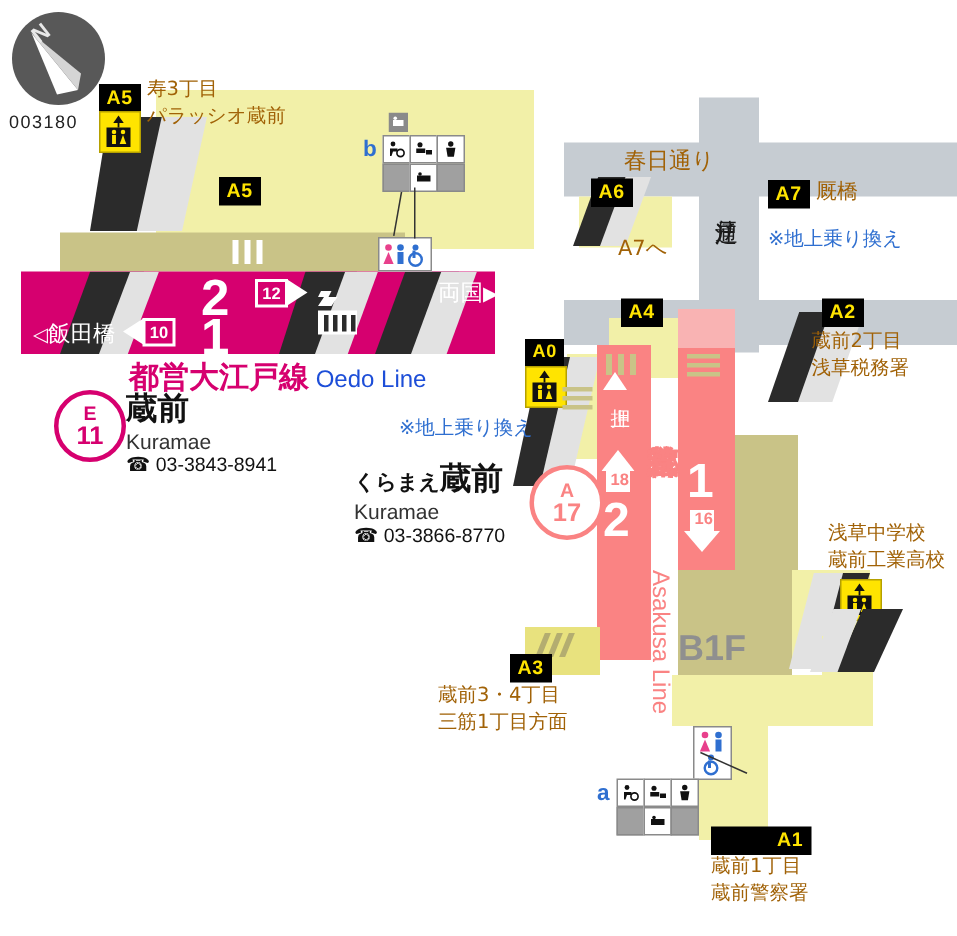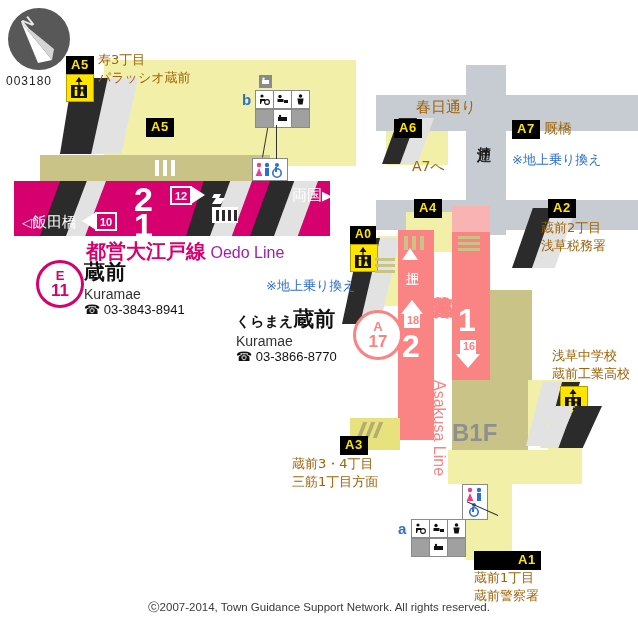--- a/index.html
+++ b/index.html
@@ -182,21 +182,21 @@
 
   <div class="dirtag jp" style="left:22px;top:213px;font-size:15px;">
     <span style="font-size:13px;">◁</span><span>飯田橋</span>
   </div>
   <div class="dirtag jp" style="left:292px;top:186px;font-size:15px;">
     <span>両国</span><span style="font-size:13px;">▶</span>
   </div>
 
   <div class="linename" style="left:86px;top:238px;">
     <span class="ja jp" style="color:#d6006f;">都営大江戸線</span>
-    <span class="en" style="color:#a21caf;">Oedo Line</span>
+    <span class="en" style="color:#1d4ed8;">Oedo Line</span>
   </div>
 
   <div class="stcircle" style="left:36px;top:260px;width:42px;height:42px;border:3px solid #d6006f;color:#d6006f;">
     <span class="l">E</span>
     <span class="n">11</span>
   </div>
   <div class="abs stname" style="left:84px;top:258px;">
     <div class="ja jp">蔵前</div>
     <div class="en">Kuramae</div>
     <div class="tel">☎ 03-3843-8941</div>
@@ -494,14 +494,13 @@
         <svg width="13" height="13" viewBox="0 0 13 13">
             <rect x="2" y="5" width="9" height="4" fill="#111"></rect>
             <circle cx="4" cy="4" r="1.2" fill="#111"></circle>
           </svg>
       </div>
       <div class="cell grey"></div>
     </div>
   </div>
   <div class="leader" style="left:464px;top:515px;width:34px;height:1px;transform:rotate(24deg);transform-origin:right;"></div>
 
-  <div class="footer">ⓒ2007-2014, Town Guidance Support Network. All rights reserved.</div>
 </div>
 
 </body></html>

